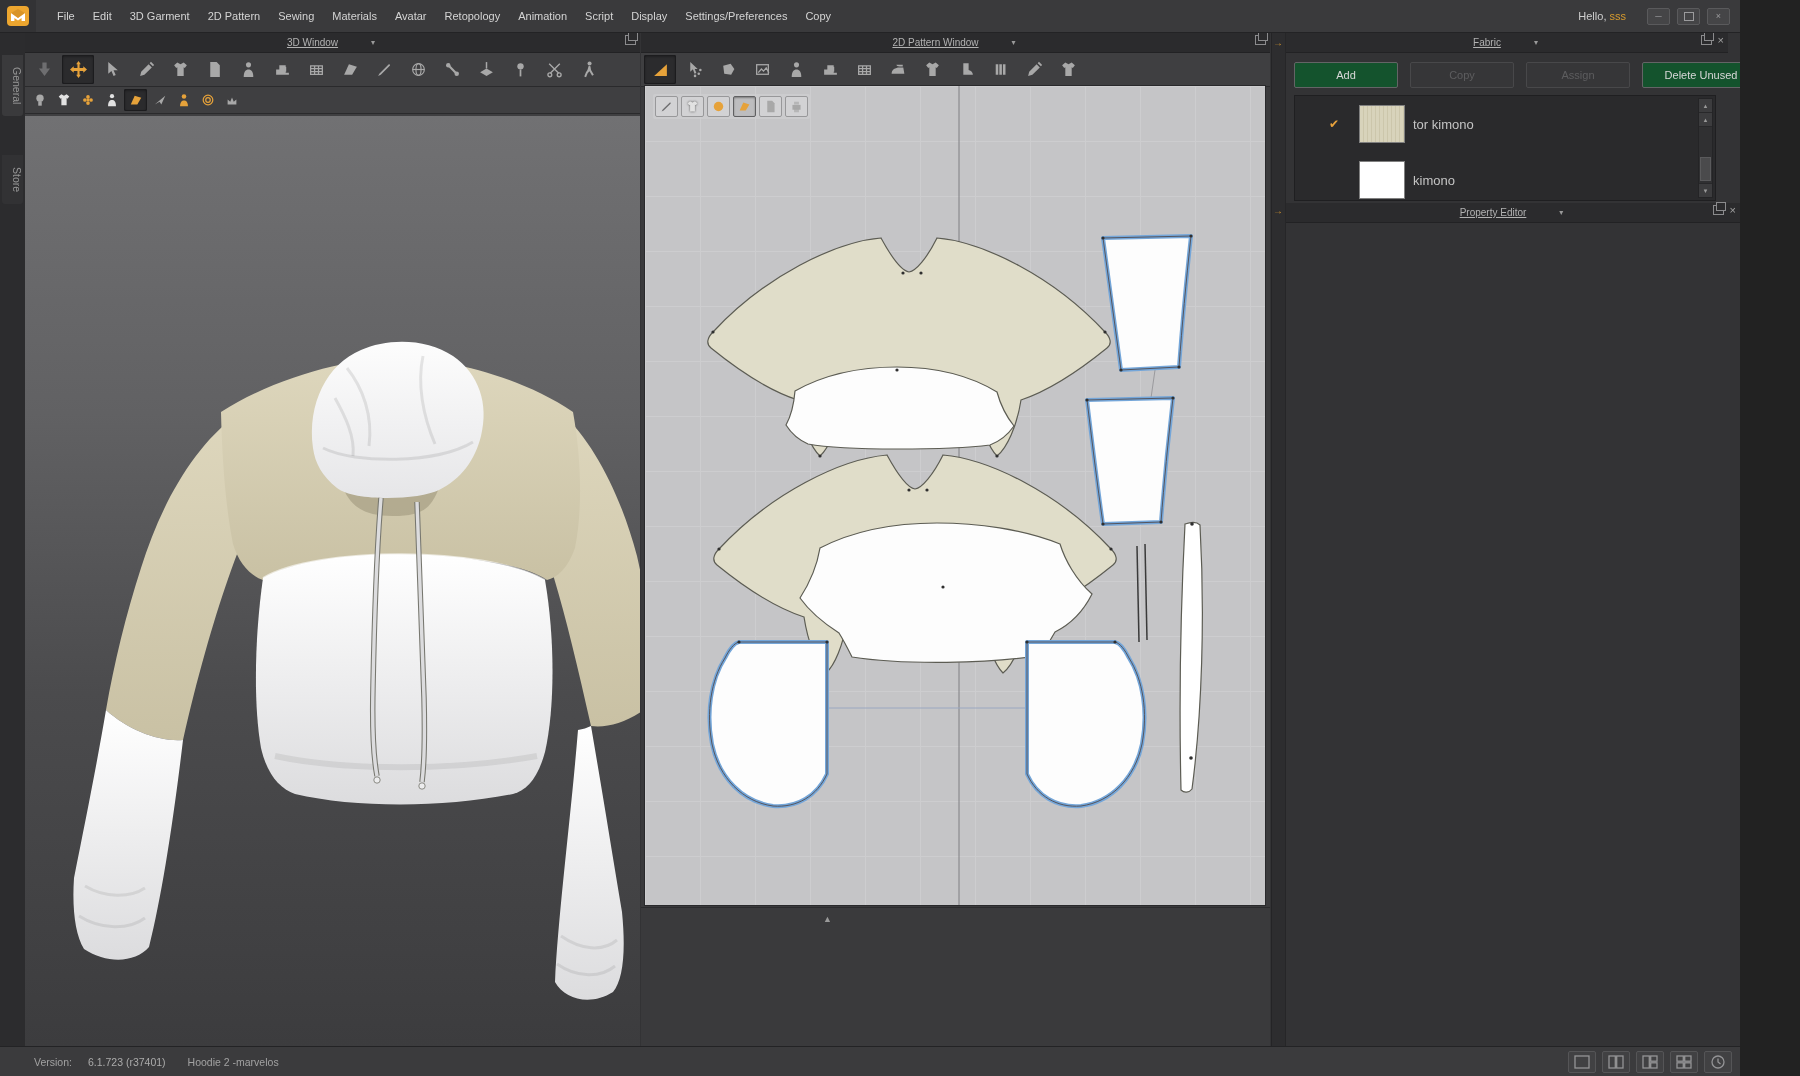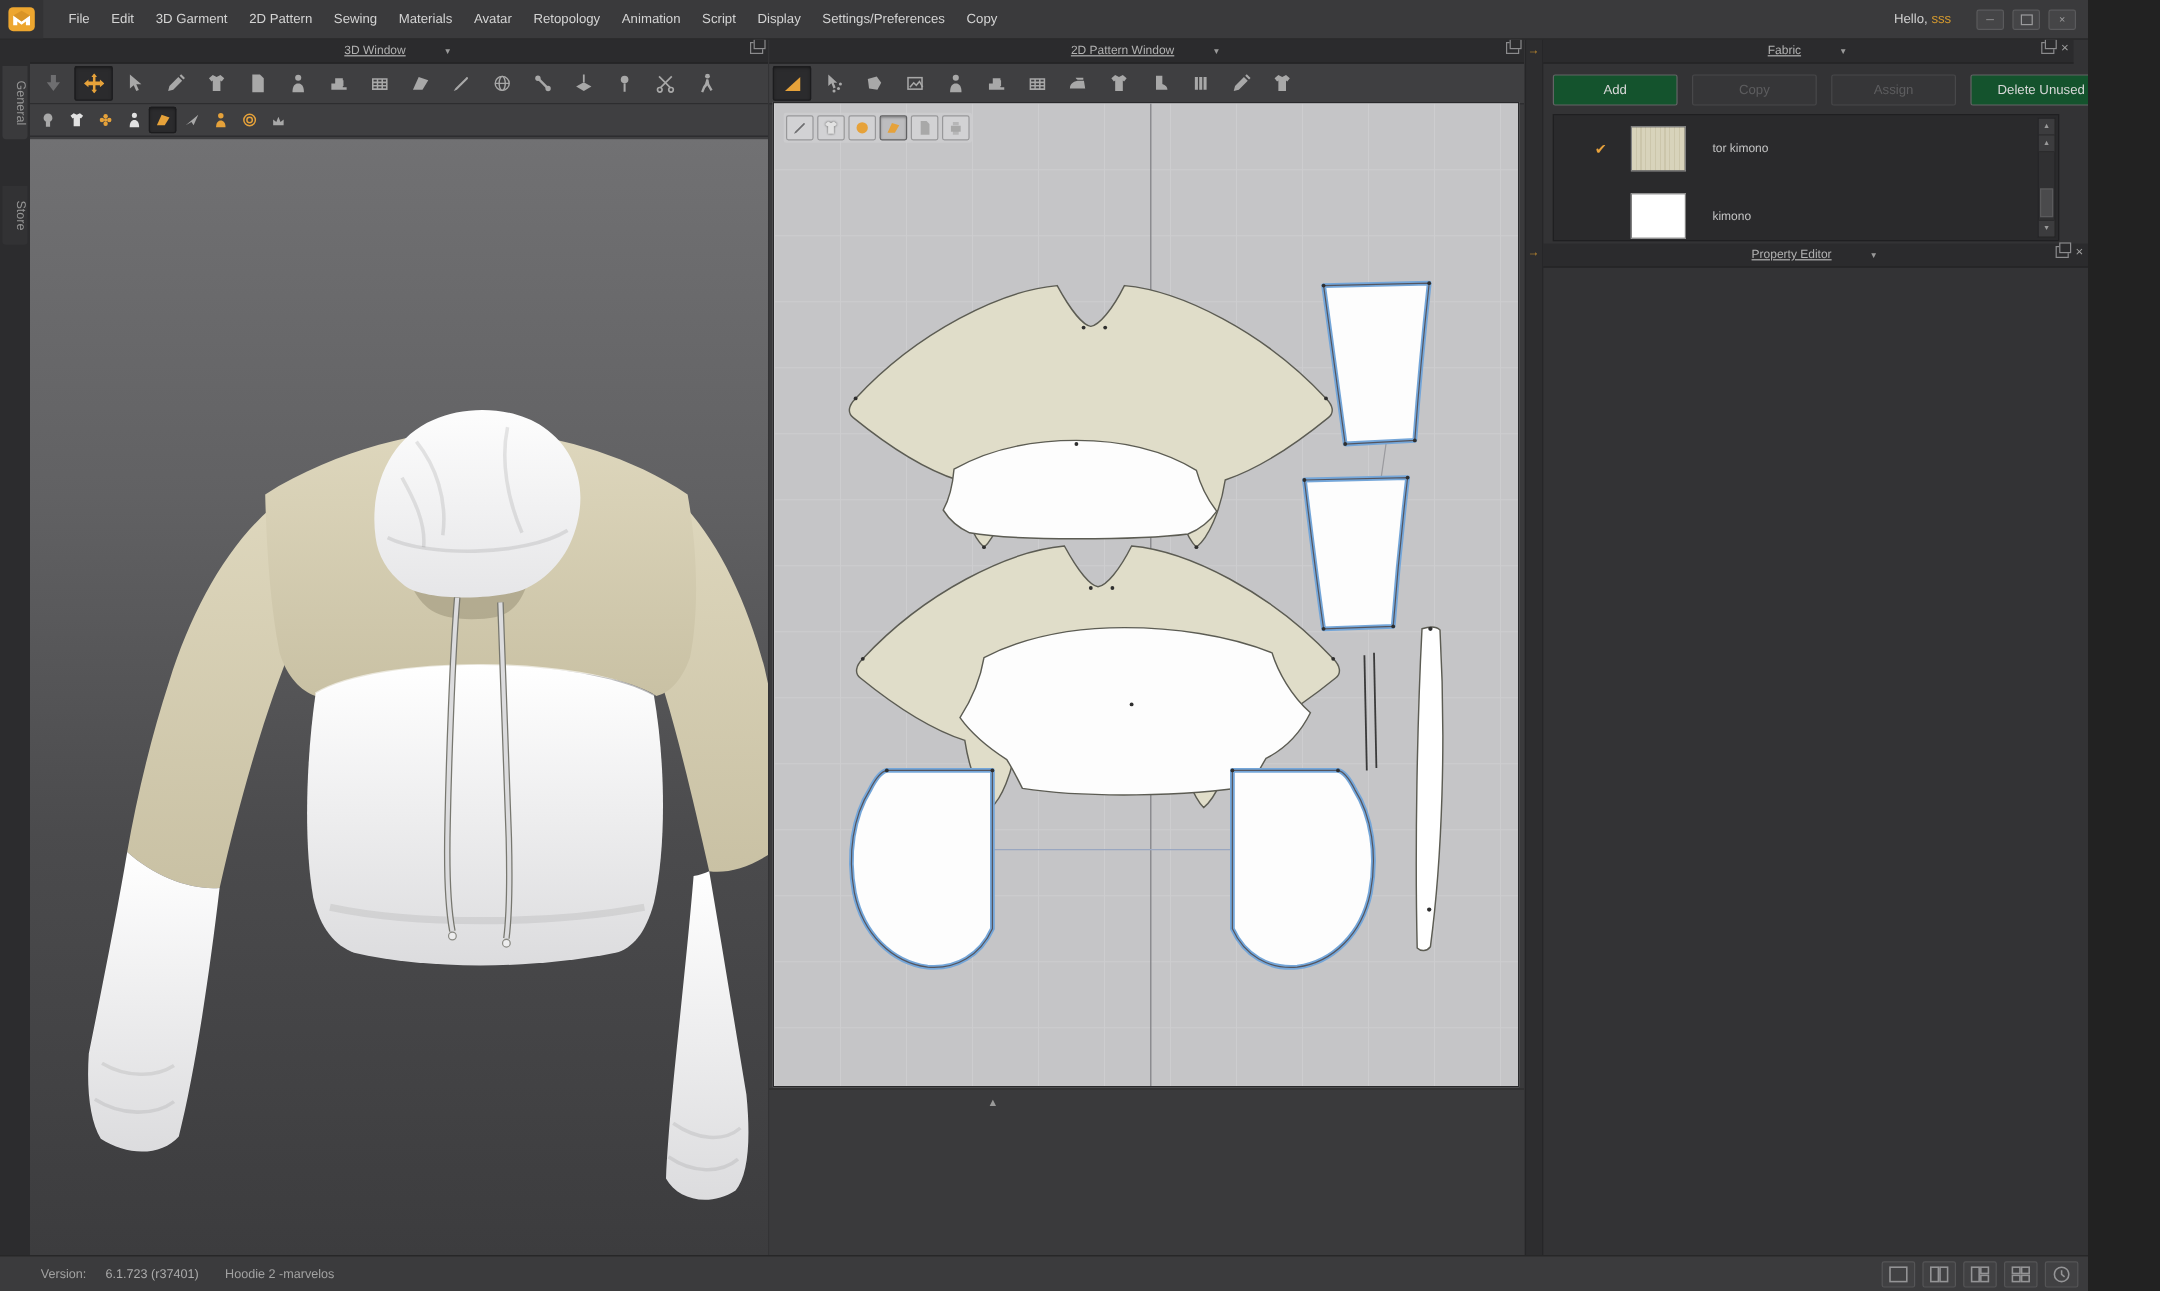--- a/index.html
+++ b/index.html
@@ -70,21 +70,21 @@
         display:flex;align-items:center;justify-content:center;border-radius:2px;box-sizing:border-box;}
   .fbtn.wide{flex-basis:118px;}
   .fbtn.disabled{color:#5d5d5f;border-color:#48484a;background:#363638;}
   #fabric-list{position:relative;margin:7px 12px 0 8px;height:104px;background:#2a2a2c;
                border:1px solid #1f1f21;overflow:hidden;}
   .fitem{display:flex;align-items:center;height:56px;padding-left:34px;}
   .fcheck{width:30px;font-size:12px;color:#e8a23c;}
   .fswatch{width:46px;height:38px;border:1px solid #808080;box-sizing:border-box;}
   .fswatch.beige{background:repeating-linear-gradient(90deg,#d8d3bb 0 3px,#ccc6ab 3px 4px);}
   .fswatch.white{background:#ffffff;}
-  .flabel{margin-left:22px;font-size:10px;color:#c4c4c4;}
+  .flabel{margin-left:8px;font-size:13px;color:#c4c4c4;}
   #fab-scroll{position:absolute;right:2px;top:2px;bottom:2px;width:13px;background:#303032;border:1px solid #242426;}
   .sbtn{height:13px;display:flex;align-items:center;justify-content:center;font-size:6px;color:#9a9a9a;
         background:#3c3c3e;border-bottom:1px solid #28282a;}
   #sb-thumb{position:absolute;left:1px;right:1px;top:58px;height:22px;background:#4a4a4c;border:1px solid #5a5a5c;}
   #sb-bottom{position:absolute;left:0;right:0;bottom:0;height:13px;display:flex;align-items:center;justify-content:center;
              font-size:6px;color:#9a9a9a;background:#3c3c3e;border-top:1px solid #28282a;}
   #pe-header{position:absolute;left:14px;right:0;top:170px;}
   
   #statusbar{position:absolute;left:0;right:0;bottom:0;height:30px;background:#3b3b3d;border-top:1px solid #232325;
              display:flex;align-items:center;font-size:10.5px;color:#a2a2a2;padding:0 8px 0 34px;box-sizing:border-box;}

